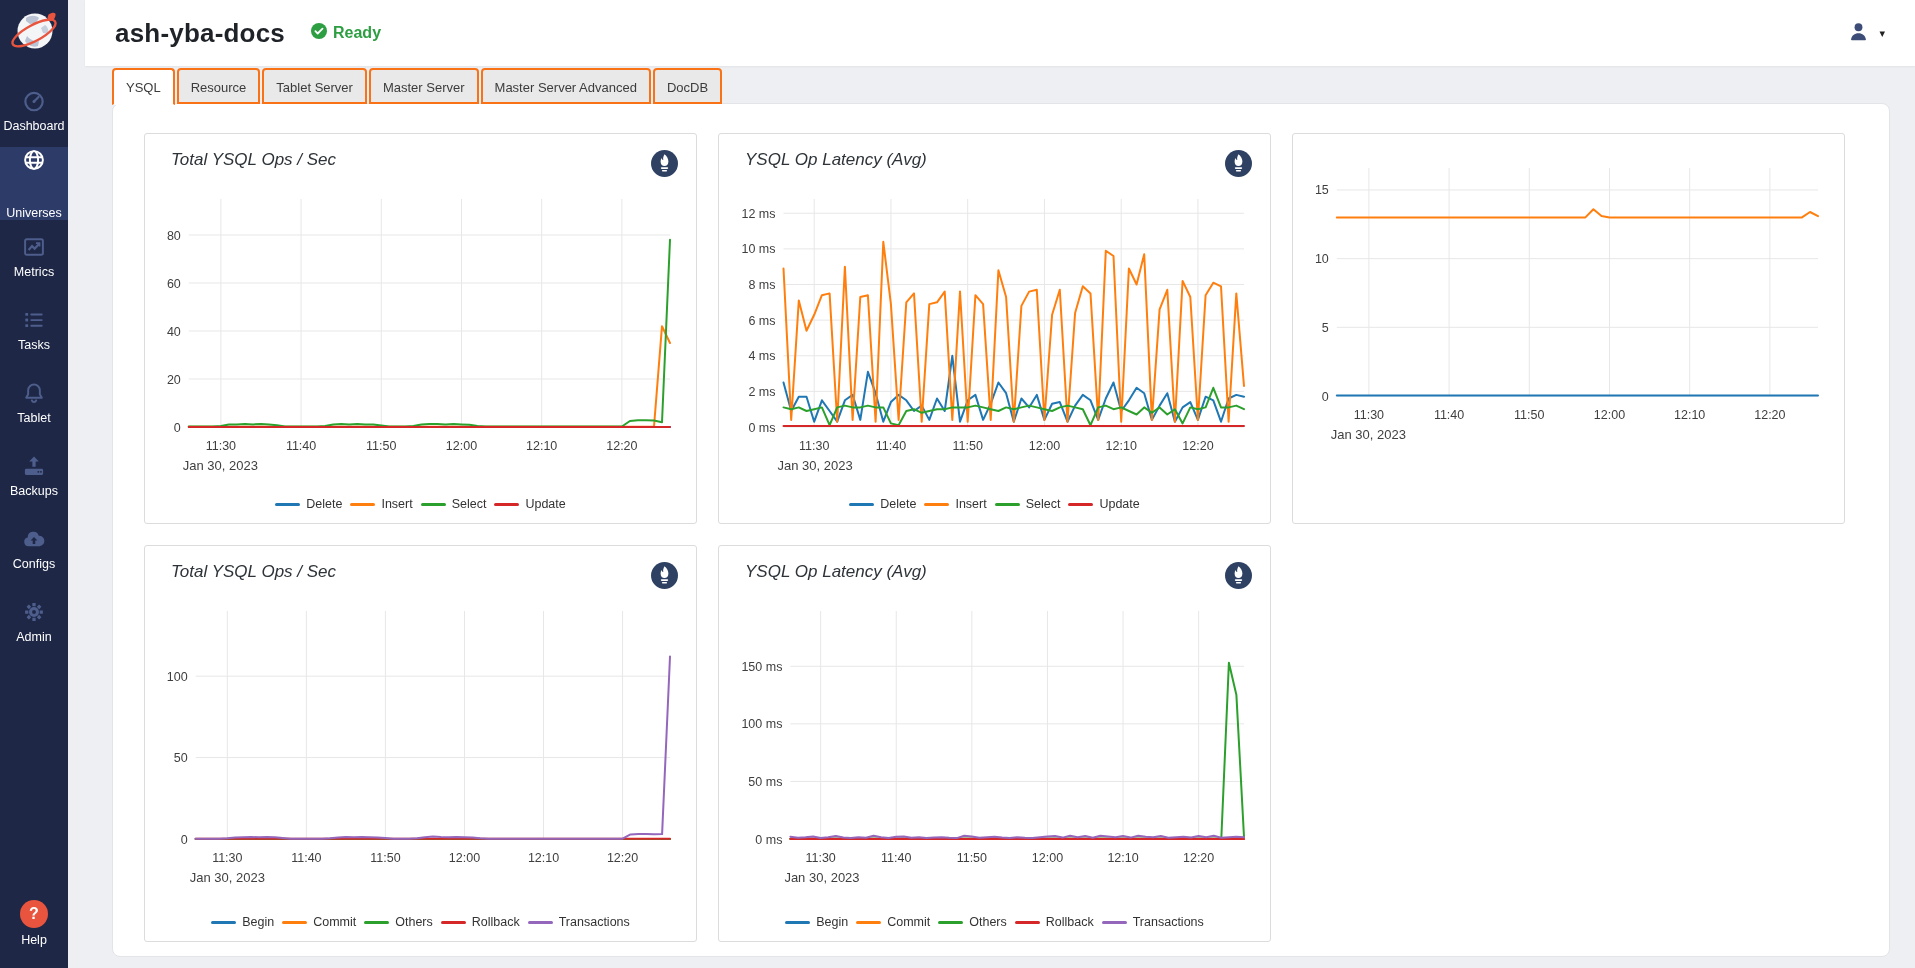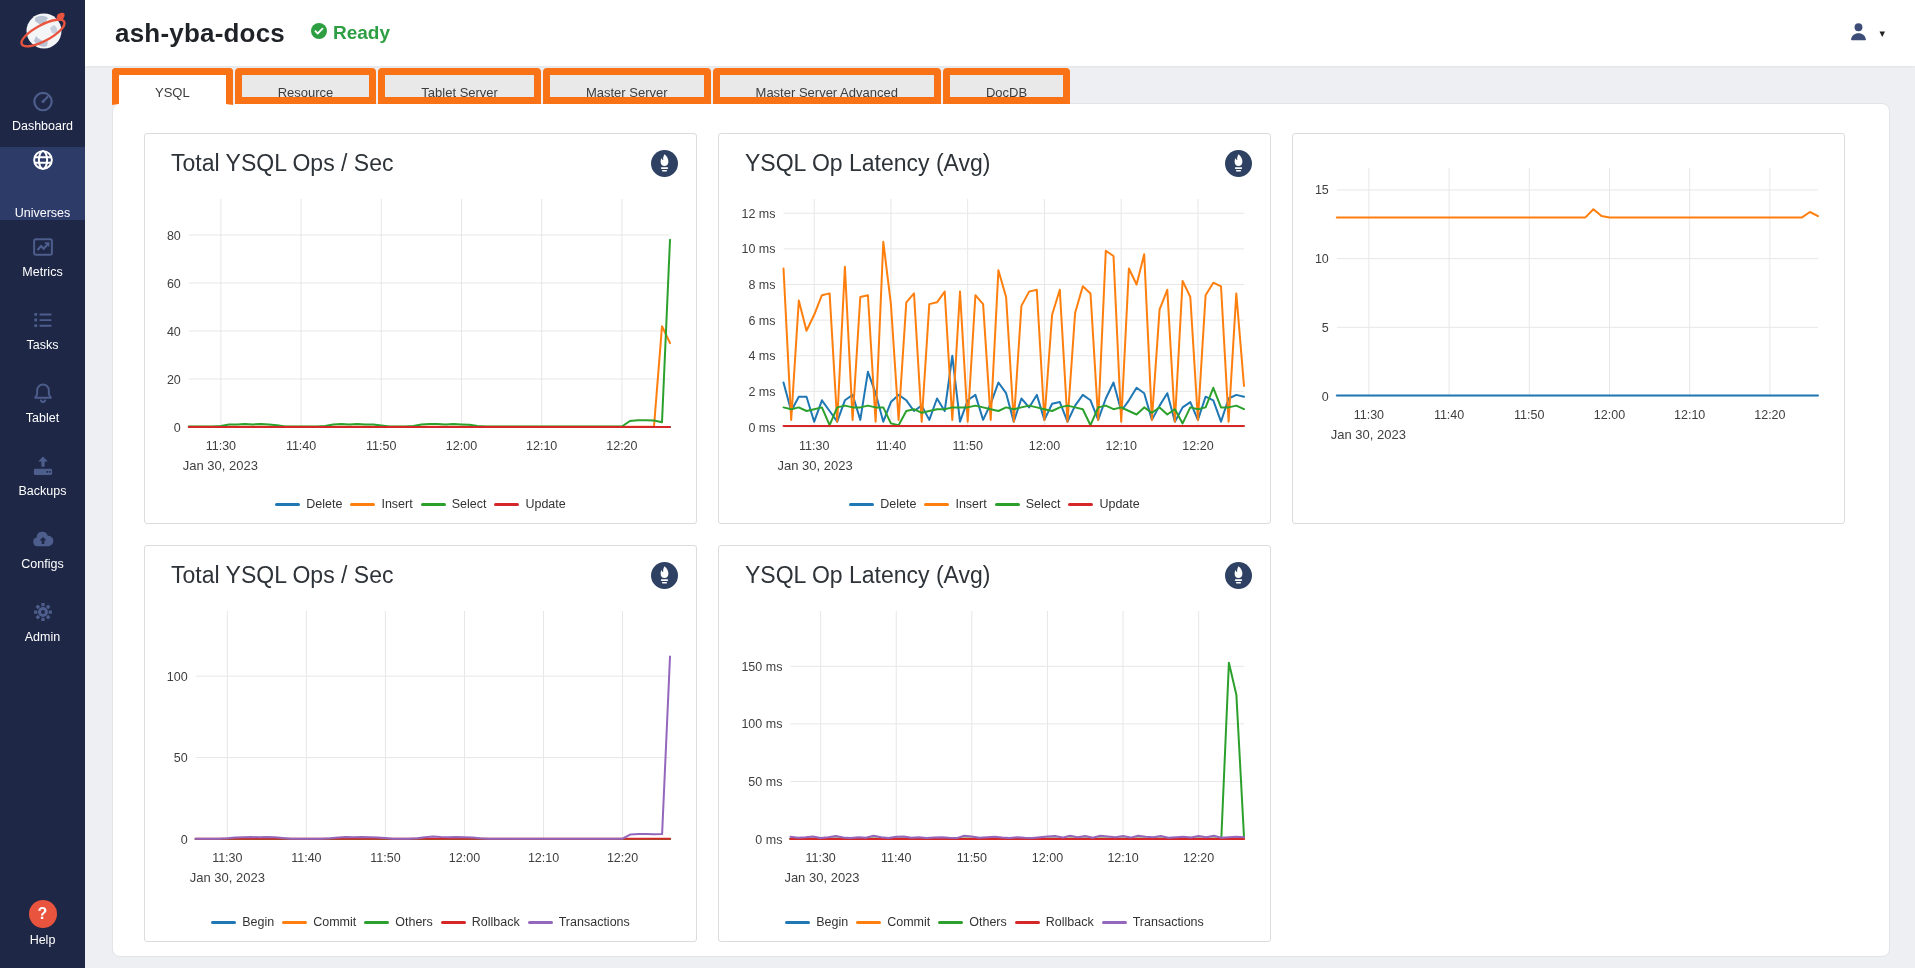--- a/index.html
+++ b/index.html
@@ -1,57 +1,57 @@
 <!DOCTYPE html>
 <html><head>
 <meta charset="utf-8">
 <style>
   * { margin:0; padding:0; box-sizing:border-box; }
   html,body { width:1915px; height:968px; overflow:hidden; background:#edeff3;
               font-family:"Liberation Sans", sans-serif; }
 
   
-  .sidebar { position:absolute; left:0; top:0; bottom:0; width:85px; background:#1e2746;
+  .sidebar { position:absolute; left:0; top:0; bottom:0; width:68px; background:#1e2746;
              display:flex; flex-direction:column; align-items:center; z-index:10; }
   .logo { margin:6px 0 10px; cursor:pointer; }
   .nav-item { width:100%; height:73px; display:flex; flex-direction:column; align-items:center;
               justify-content:center; gap:5px; cursor:pointer; color:#4e5e8c; }
   .nav-item .nav-label { color:#ffffff; font-size:12.5px; }
   .nav-item.active { background:#2d3b69; color:#ffffff;justify-content:space-between; }
   .nav-item svg { display:block; }
   .nav-help { margin-top:auto; margin-bottom:8px; }
   .help-circle { width:28px; height:28px; border-radius:50%; background:#e8543e; color:#fff;
                  display:flex; align-items:center; justify-content:center; font-size:16px; font-weight:bold; }
 
   
   .header { position:absolute; left:85px; right:0; top:0; height:66px; background:#fff;
             display:flex; align-items:center; padding:0 30px; box-shadow:0 1px 2px rgba(0,0,0,.05); z-index:5; }
   .universe-title { font-size:26px; font-weight:bold; color:#1f2328; letter-spacing:.2px; }
   .ready-badge { display:flex; align-items:center; gap:6px; margin-left:26px;
-                 color:#2d9e41; font-weight:bold; font-size:19px; }
+                 color:#2d9e41; font-weight:bold; font-size:16px; }
   .user-menu { margin-left:auto; display:flex; align-items:center; gap:9px; cursor:pointer; }
   .caret { font-size:11px; color:#222; }
 
   
   .main { position:absolute; left:85px; top:66px; right:0; bottom:0; background:#edeff3; }
   .tabs { position:absolute; left:27px; top:2px; display:flex; gap:2px; z-index:3; }
-  .tab { height:36px; line-height:36px; padding:0 36px; background:#e9e9e9; border:7px solid #f97316;
+  .tab { height:36px; line-height:36px; padding:0 12px; background:#e9e9e9; border:2px solid #f97316;
          border-radius:4px 4px 0 0; font-size:13px; color:#3c3c3c; cursor:pointer; }
   .tab.active { background:#fff; border-bottom:1px solid #fff; height:37px; }
   .card { position:absolute; left:27px; right:25px; top:37px; bottom:11px; background:#fff;
           border:1px solid #e2e4e8; border-radius:8px; }
 
   .row { display:flex; gap:21px; margin-left:31px; }
   .row1 { margin-top:29px; }
   .row2 { margin-top:21px; }
   .panel { width:553px; height:391px; background:#fff; border:1px solid #dcdcdc; border-radius:3px;
            padding:12px 12px 8px 12px; display:flex; flex-direction:column; }
   .row2 .panel { height:397px; }
   .panel-head { display:flex; justify-content:space-between; align-items:flex-start; padding:4px 6px 0 14px; }
-  .panel-title { font-size:23px; color:#2d3338; }
+  .panel-title { font-size:17px; color:#2d3338;font-style:italic; }
   .prom-btn { cursor:pointer; line-height:0; }
 
   .chart-area { margin-top:4px; }
   svg text.tick { font-family:"Liberation Sans", sans-serif; font-size:12.5px; fill:#3f3f3f; }
   svg text.date { font-size:13px; }
 
   .legend { display:flex; justify-content:center; align-items:center; gap:8px;
             margin-top:auto; padding-bottom:4px; }
   .legend-item { display:flex; align-items:center; gap:6px; cursor:pointer; }
   .legend-item .swatch { width:25px; height:3px; border-radius:2px; display:inline-block; }

